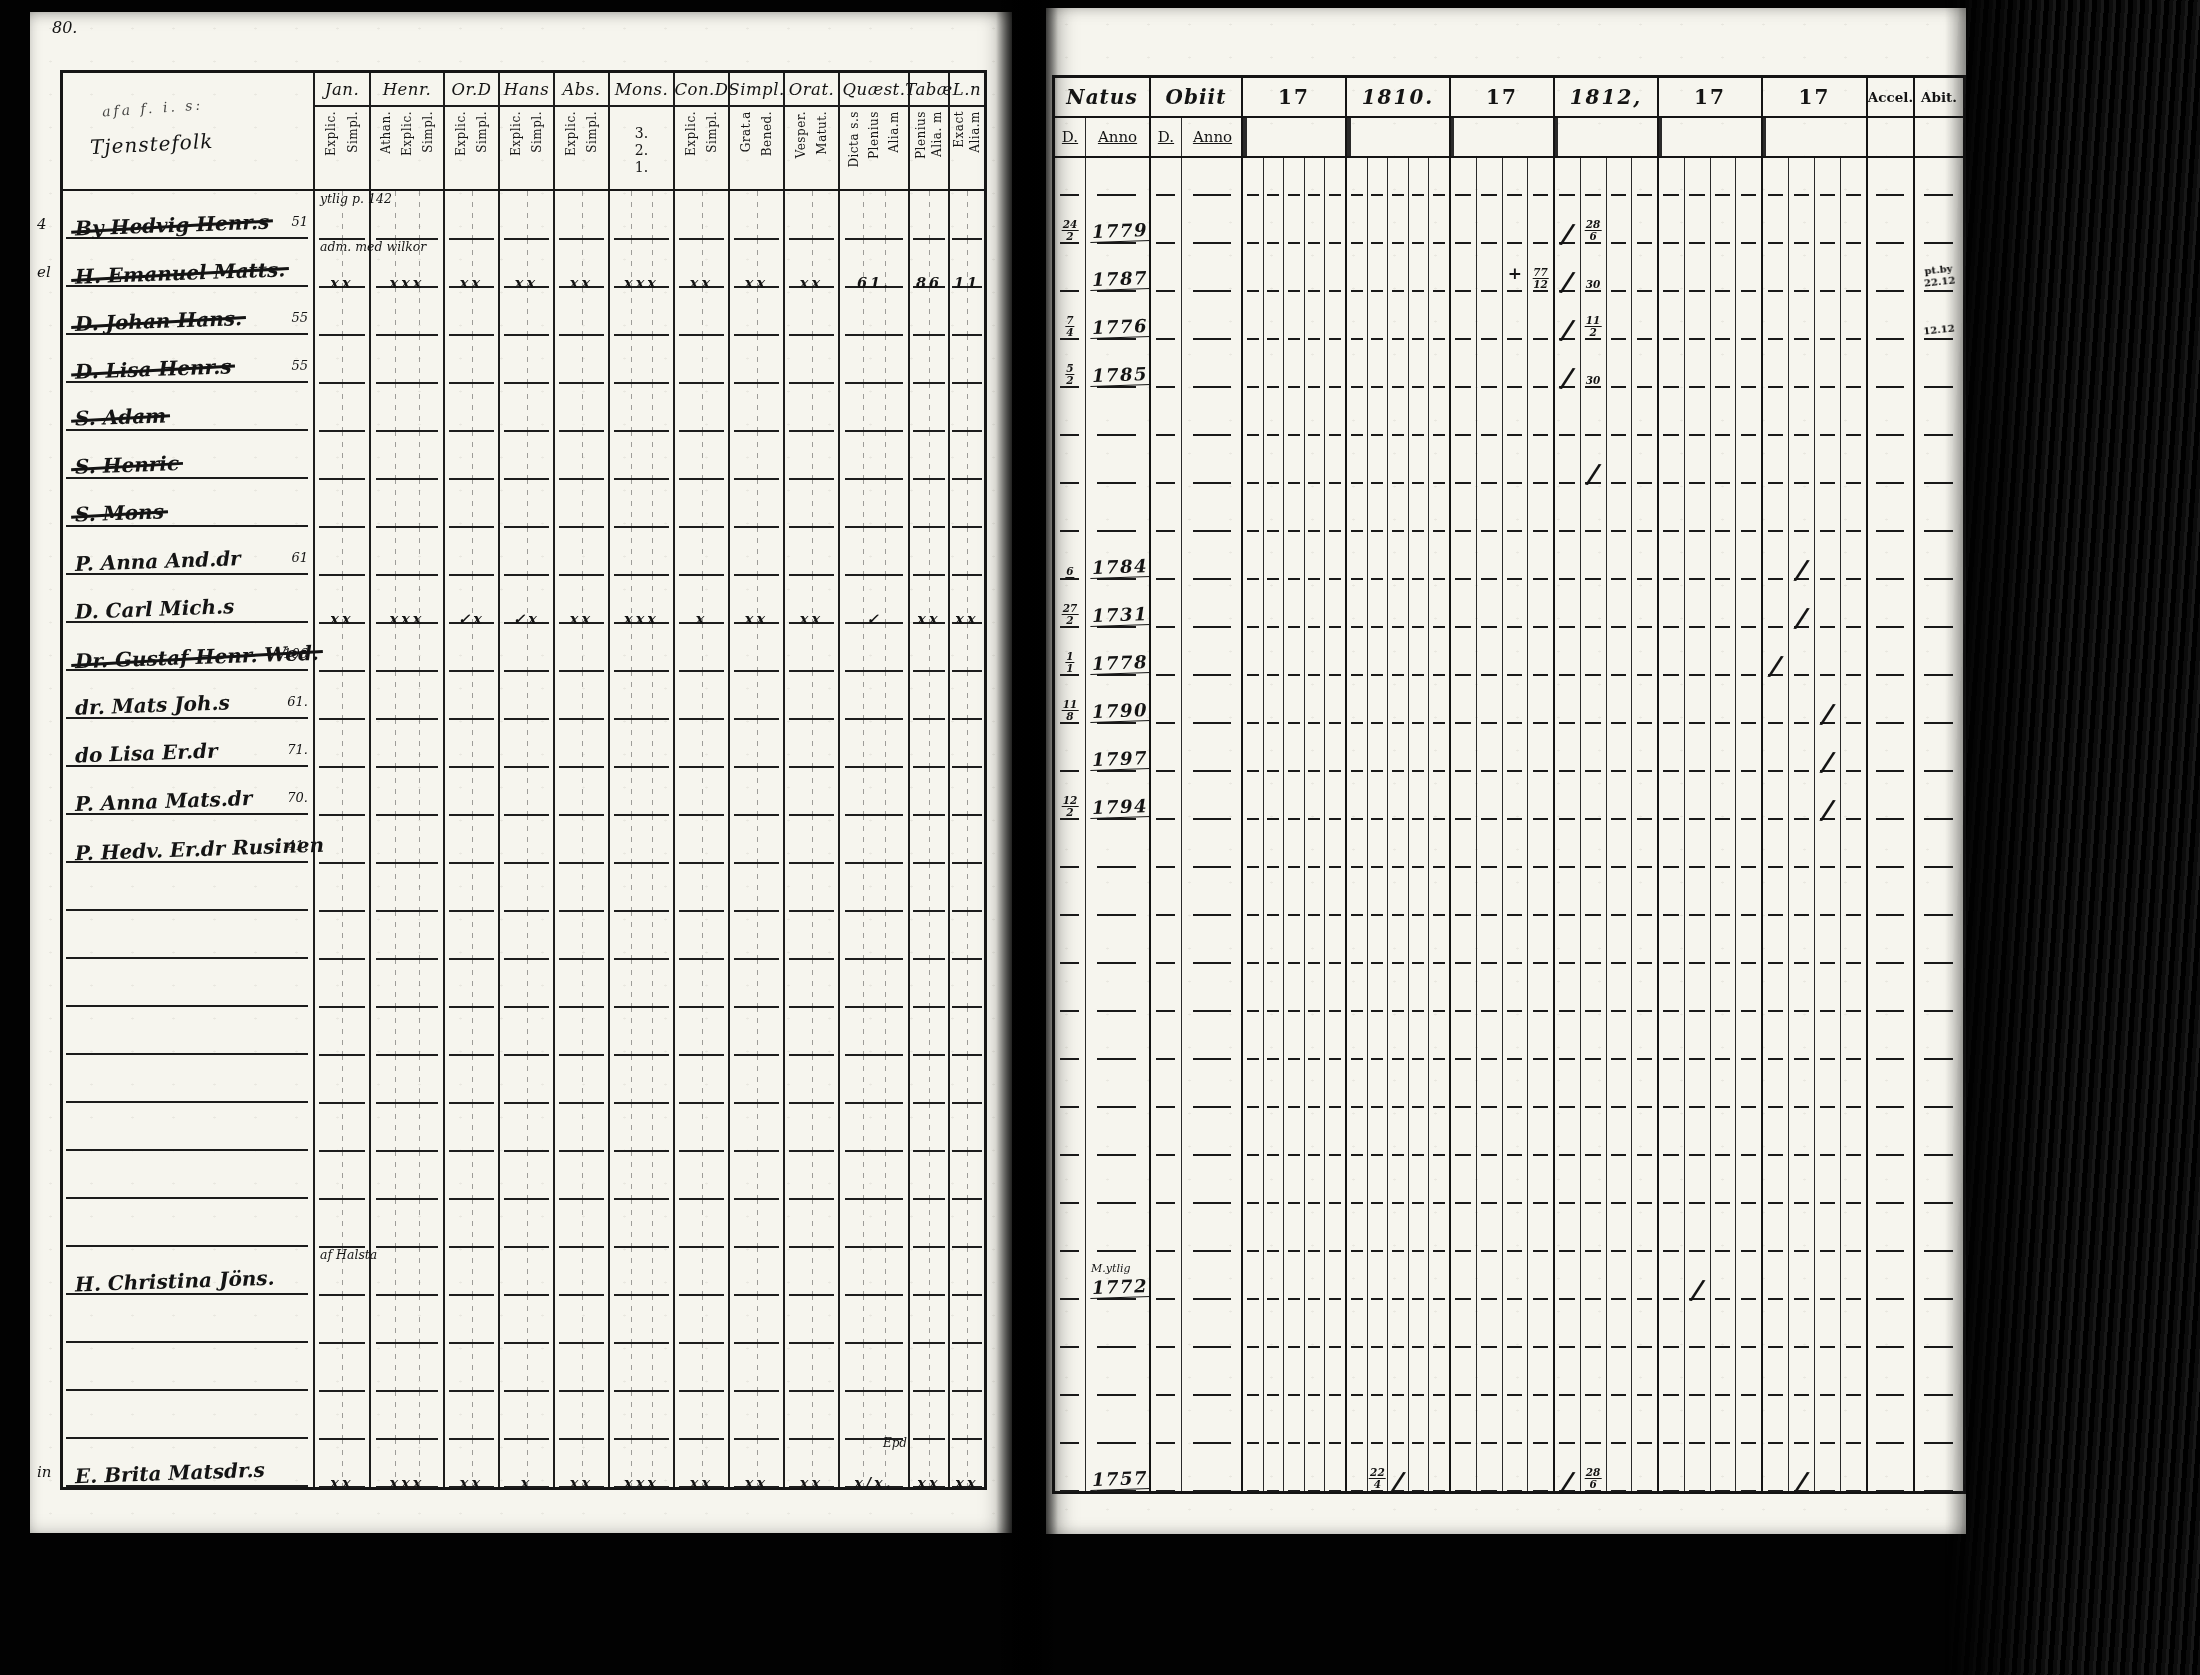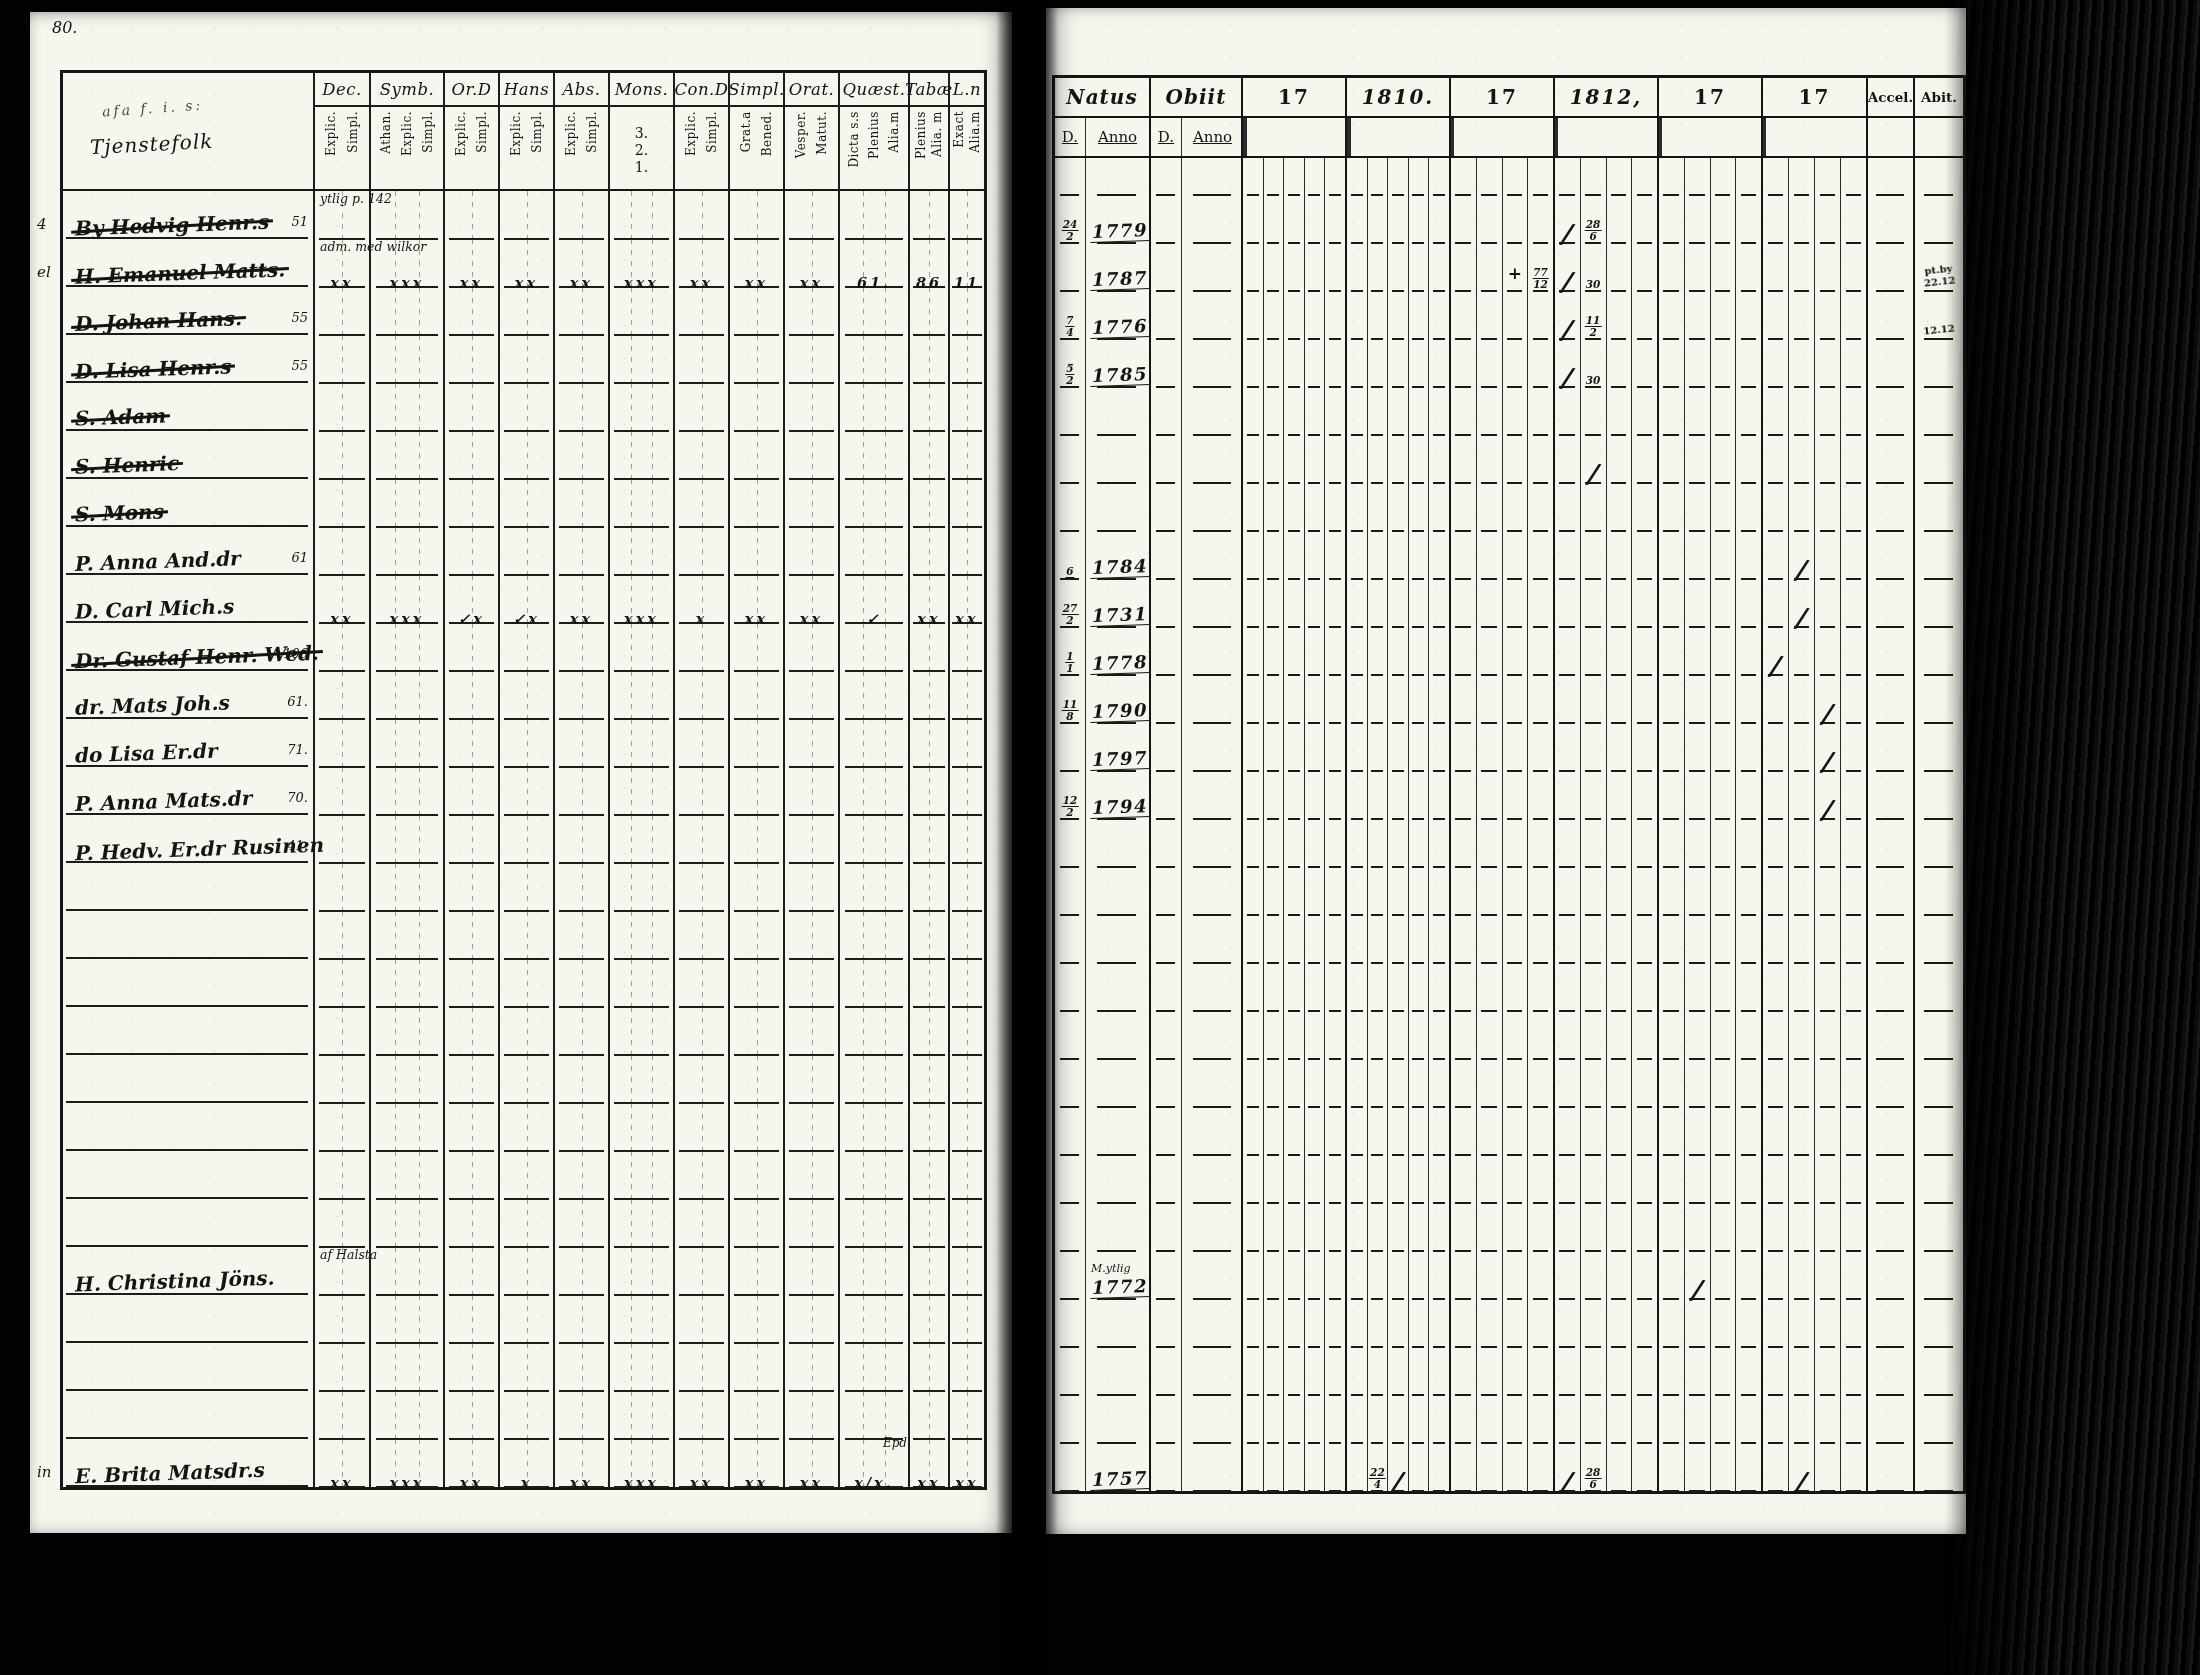--- a/index.html
+++ b/index.html
@@ -96,28 +96,28 @@
 
 <div class="stage">
   <div class="page" id="leftPage">
     <span id="pageNum">80.</span>
     <span class="nameNote1">afa f. i. s:</span>
     <span class="nameNote2">Tjenstefolk</span>
     <div id="ltable">
         <div class="lhrow">
           <div class="lnamehead" style="width: 250px;"></div>
           <div class="lcolhead" style="width: 56px;">
-            <div class="lcolmain">Dec.</div>
+            <div class="lcolmain">Jan.</div>
             <div class="lsubs">
               <span class="vtext">Explic.</span>
               <span class="vtext">Simpl.</span>
             </div>
           </div>
           <div class="lcolhead" style="width: 74px;">
-            <div class="lcolmain">Symb.</div>
+            <div class="lcolmain">Henr.</div>
             <div class="lsubs">
               <span class="vtext">Athan.</span>
               <span class="vtext">Explic.</span>
               <span class="vtext">Simpl.</span>
             </div>
           </div>
           <div class="lcolhead" style="width: 55px;">
             <div class="lcolmain">Or.D</div>
             <div class="lsubs">
               <span class="vtext">Explic.</span>

